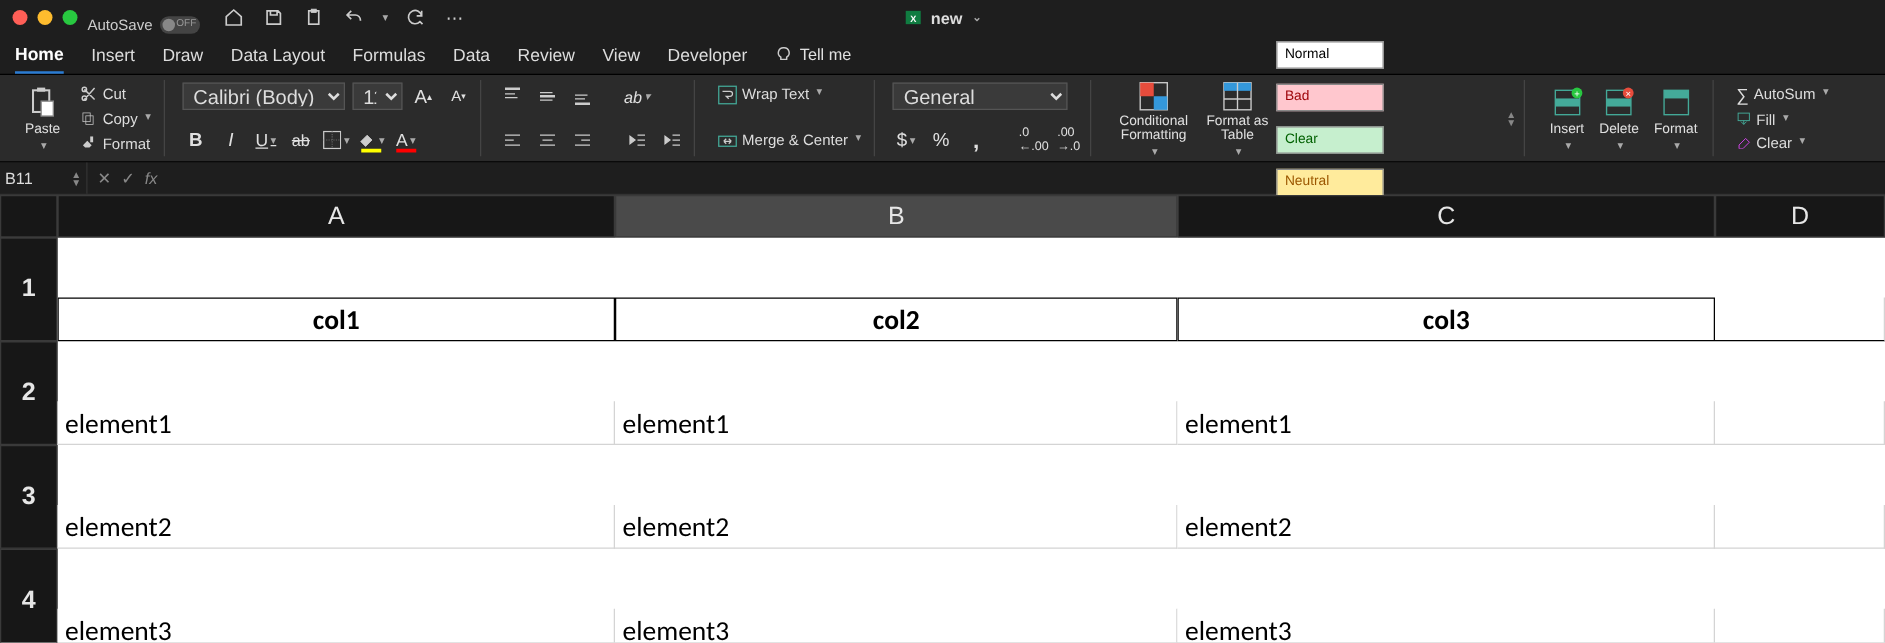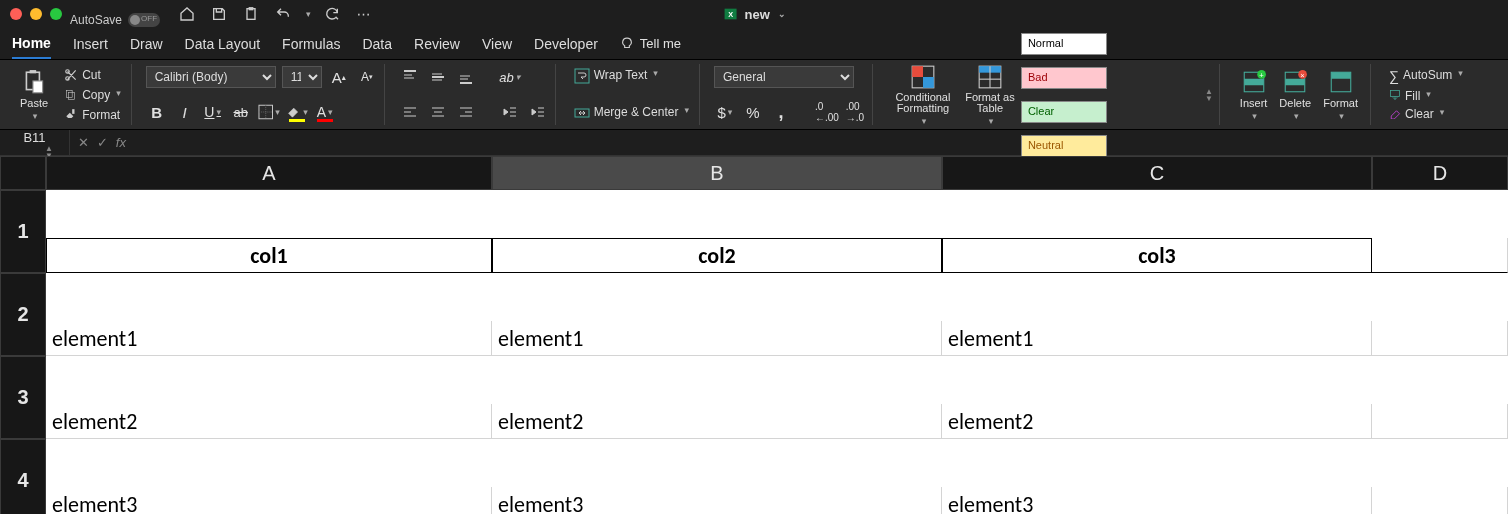--- a/index.html
+++ b/index.html
@@ -19,29 +19,29 @@
 .tabs { height:32px; background:#1e1e1e; display:flex; align-items:center; padding:0 12px; gap:22px; border-bottom:1px solid #000;}
 .tab { font-size:14px; color:#ddd; cursor:pointer; padding:6px 0;}
 .tab.active { font-weight:700; color:#fff; border-bottom:2px solid #2b7cd3;}
 .ribbon { height:70px; background:#2b2b2b; display:flex; align-items:stretch; padding:4px 8px; gap:8px; border-bottom:1px solid #000;}
 .group { display:flex; flex-direction:column; justify-content:space-between; padding:2px 6px; border-right:1px solid #444;}
 .group:last-child{border-right:none;}
 .rowf { display:flex; align-items:center; gap:6px;}
 .btn { display:flex; align-items:flex-start; gap:4px; padding:2px 4px; cursor:pointer; color:#ddd; font-size:12px; border-radius:3px;}
 .big { display:flex; flex-direction:column; align-items:center; justify-content:center; padding:2px 6px; cursor:pointer; font-size:11px; gap:2px;}
 .big svg{width:26px;height:26px;}
-select,input.combo { background:#3a3a3a; border:1px solid #555; color:#ddd; font-size:12px; padding:2px 4px; height:22px;}
+select,input.combo { background:#3a3a3a; border:1px solid #555; color:#ddd; font-size:16px; padding:2px 4px; height:22px;}
 .font-box{width:130px;} .size-box{width:40px;}
 .ico { width:22px; height:22px; display:flex; align-items:center; justify-content:center; cursor:pointer; border-radius:3px; position:relative;}
 .underline-bar{position:absolute;bottom:1px;left:3px;right:3px;height:3px;}
 .styles-gal { display:flex; flex-wrap:wrap; width:180px; gap:12px;}
 .style-cell { width:86px; height:22px; font-size:11px; padding:3px 6px; border:1px solid #888;}
 .sn{background:#fff;color:#000;} .sb{background:#ffc7ce;color:#9c0006;} .sg{background:#c6efce;color:#006100;} .sne{background:#ffeb9c;color:#9c5700;}
 .namebox-row { height:26px; background:#1e1e1e; display:flex; align-items:center; border-bottom:1px solid #333;}
-.namebox { width:70px; padding:0 16px; color:#ddd; font-size:13px; border-right:1px solid #333; height:100%; display:flex; align-items:center;flex-direction:column;}
+.namebox { width:70px; padding:0 4px; color:#ddd; font-size:13px; border-right:1px solid #333; height:100%; display:flex; align-items:center;}
 .fx-controls{display:flex;align-items:center;gap:8px;padding:0 8px;color:#888;}
 .fx-bar { flex:1; height:100%; padding:0 8px;}
 .sheet { background:#fff; color:#000; position:relative;}
 .grid { display:grid; grid-template-columns:46px 446px 450px 430px 136px; }
 .hdr { background:#171717; color:#e6e6e6; border:1px solid #3a3a3a; display:flex; align-items:center; justify-content:center; font-size:20px; height:34px; cursor:pointer;}
 .hdr.sel{background:#4a4a4a;}
 .rh { background:#171717; color:#e6e6e6; border:1px solid #3a3a3a; display:flex; align-items:center; justify-content:center; font-size:20px; font-weight:600; cursor:pointer;}
 .cell { background:#fff; border-right:1px solid #d4d4d4; border-bottom:1px solid #d4d4d4; padding:2px 6px; font-size:22px; display:flex; align-items:center; height:35px; font-family:Calibri,sans-serif;margin-top:48px;}
 .cell.hd { font-weight:700; justify-content:center; border:1px solid #000;}
 .cell.empty-hd{border-bottom:1px solid #000;}

